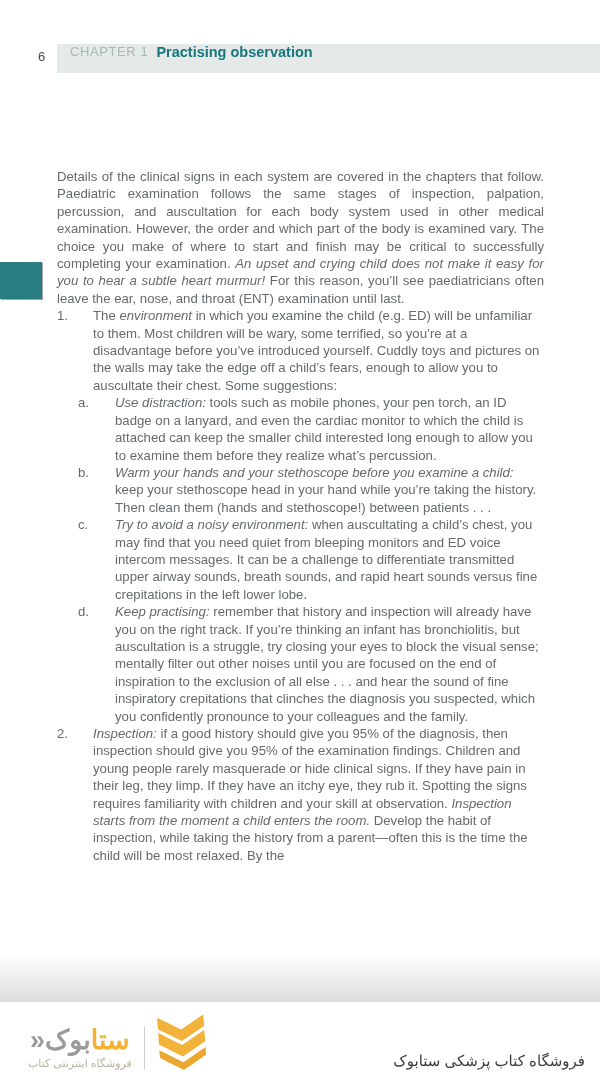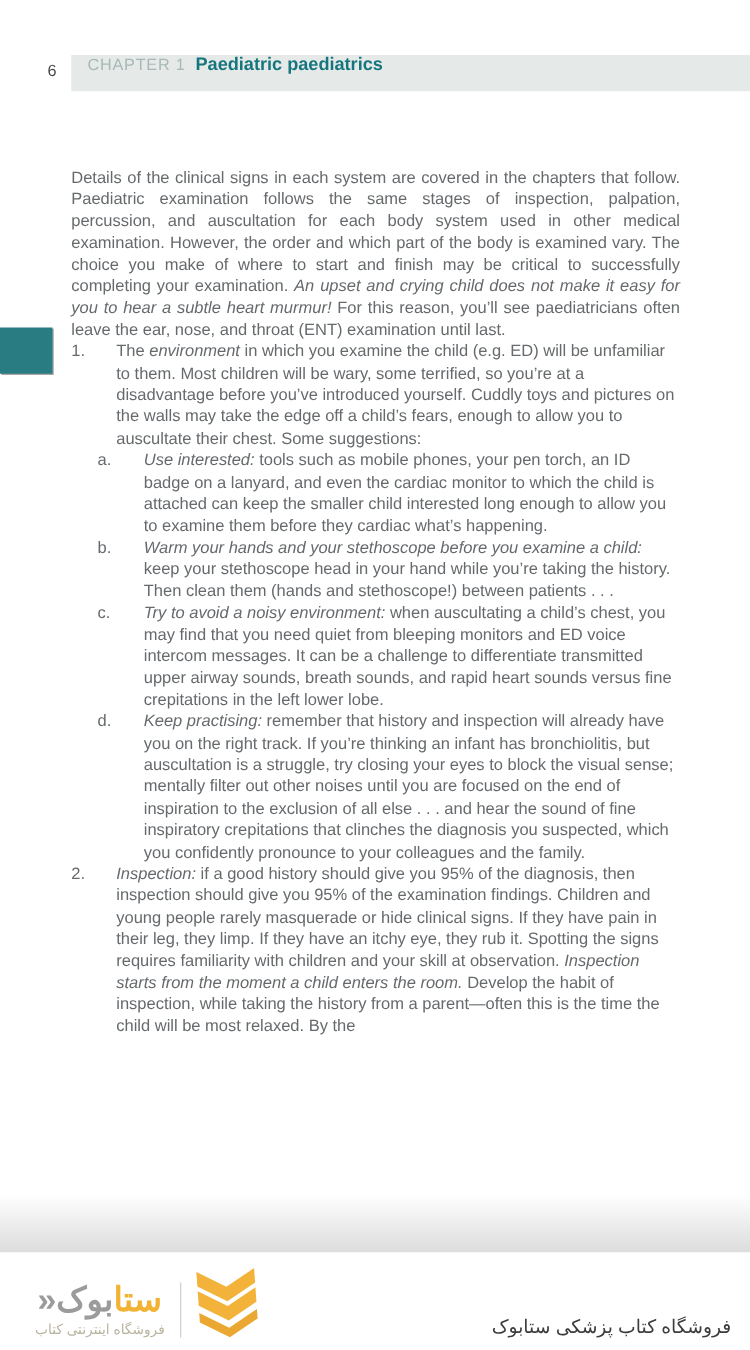--- a/index.html
+++ b/index.html
@@ -44,21 +44,21 @@
     font-size:23px; font-weight:bold;
     color:#1d1d1d; letter-spacing:-0.2px;
   }
   
   .content {
     position:absolute; left:57px; top:133px;
     width:487px;
     font-size:13.2px; line-height:17.4px;
     color:#666a6c;
   }
-  .intro { text-align:justify; }
+  .intro { text-align:justify;margin-top:35px; }
   .intro .it, .it { font-style:italic; }
   .olist { margin-top:0; }
   .item { display:flex; }
   .marker { width:21px; flex:0 0 21px; }
   .itext { flex:1;margin-left:15px; }
   .subitem { display:flex; padding-left:21px; }
   .submarker { width:22px; flex:0 0 22px; }
   
   .page-shadow {
     position:absolute; left:0; top:955px;
@@ -107,40 +107,40 @@
 </style>
 </head>
 <body>
 
 <div class="page">
 
   <div class="page-number">6</div>
 
   <div class="chapter-bar">
     <span class="chapter-label">CHAPTER 1</span>
-    <span class="chapter-title">Paediatric paediatrics</span>
+    <span class="chapter-title">Practising observation</span>
   </div>
 
   <div class="side-tab"></div>
 
 
   <div class="content">
 
     <p class="intro"><span>Details of the clinical signs in each system are covered in the chapters that follow. Paediatric examination follows the same stages of inspection, palpation, percussion, and auscultation for each body system used in other medical examination. However, the order and which part of the body is examined vary. The choice you make of where to start and finish may be critical to successfully completing your examination. </span><span class="it">An upset and crying child does not make it easy for you to hear a subtle heart murmur!</span><span> For this reason, you’ll see paediatricians often leave the ear, nose, and throat (ENT) examination until last.</span></p>
 
     <div class="olist">
 
       <div class="item">
         <span class="marker">1.</span>
         <span class="itext"><span>The </span><span class="it">environment</span><span> in which you examine the child (e.g. ED) will be unfamiliar to them. Most children will be wary, some terrified, so you’re at a disadvantage before you’ve introduced yourself. Cuddly toys and pictures on the walls may take the edge off a child’s fears, enough to allow you to auscultate their chest. Some suggestions:</span></span>
       </div>
 
       <div class="subitem">
         <span class="submarker">a.</span>
-        <span class="itext"><span class="it">Use interested:</span><span> tools such as mobile phones, your pen torch, an ID badge on a lanyard, and even the cardiac monitor to which the child is attached can keep the smaller child interested long enough to allow you to examine them before they cardiac what’s happening.</span></span>
+        <span class="itext"><span class="it">Use distraction:</span><span> tools such as mobile phones, your pen torch, an ID badge on a lanyard, and even the cardiac monitor to which the child is attached can keep the smaller child interested long enough to allow you to examine them before they realize what’s percussion.</span></span>
       </div>
 
       <div class="subitem">
         <span class="submarker">b.</span>
         <span class="itext"><span class="it">Warm your hands and your stethoscope before you examine a child:</span><span> keep your stethoscope head in your hand while you’re taking the history. Then clean them (hands and stethoscope!) between patients . . .</span></span>
       </div>
 
       <div class="subitem">
         <span class="submarker">c.</span>
         <span class="itext"><span class="it">Try to avoid a noisy environment:</span><span> when auscultating a child’s chest, you may find that you need quiet from bleeping monitors and ED voice intercom messages. It can be a challenge to differentiate transmitted upper airway sounds, breath sounds, and rapid heart sounds versus fine crepitations in the left lower lobe.</span></span>

